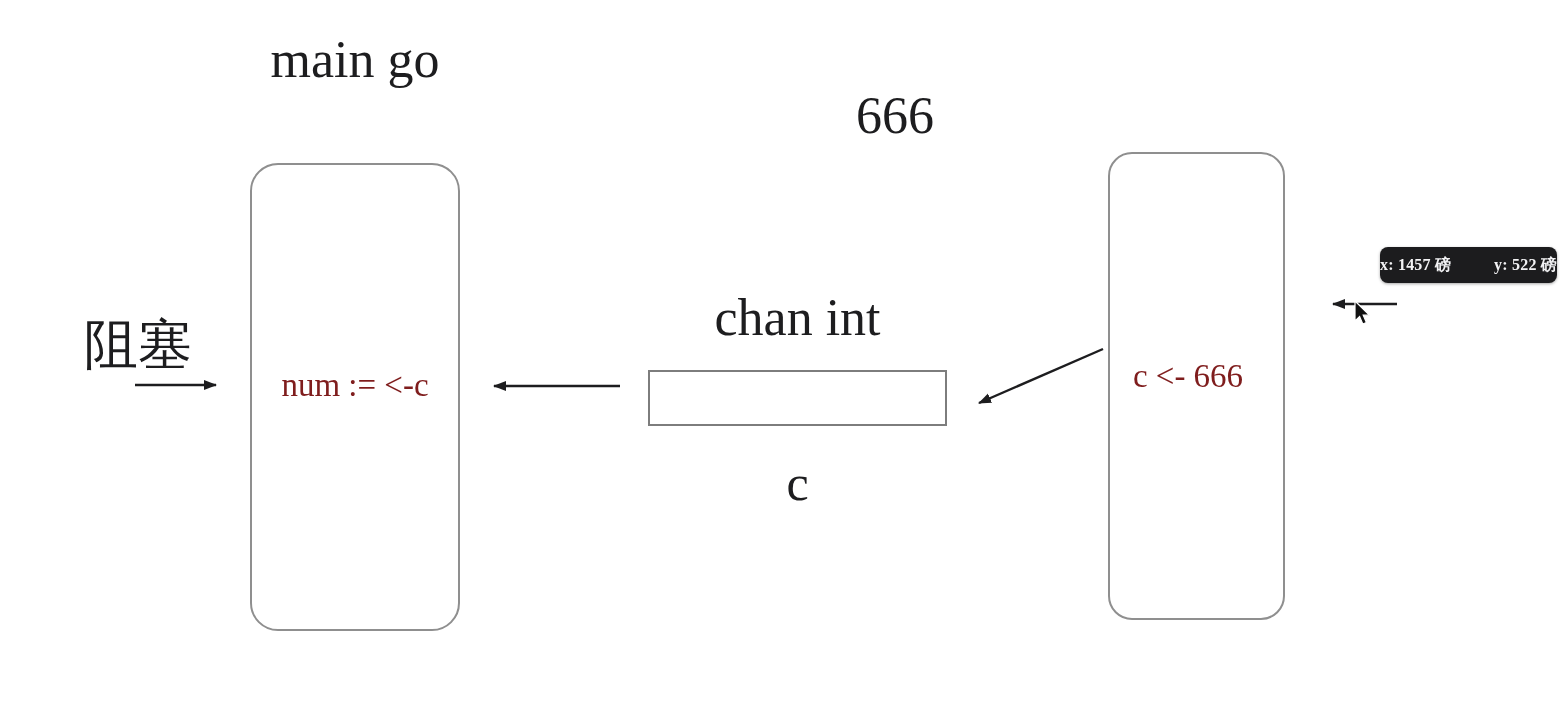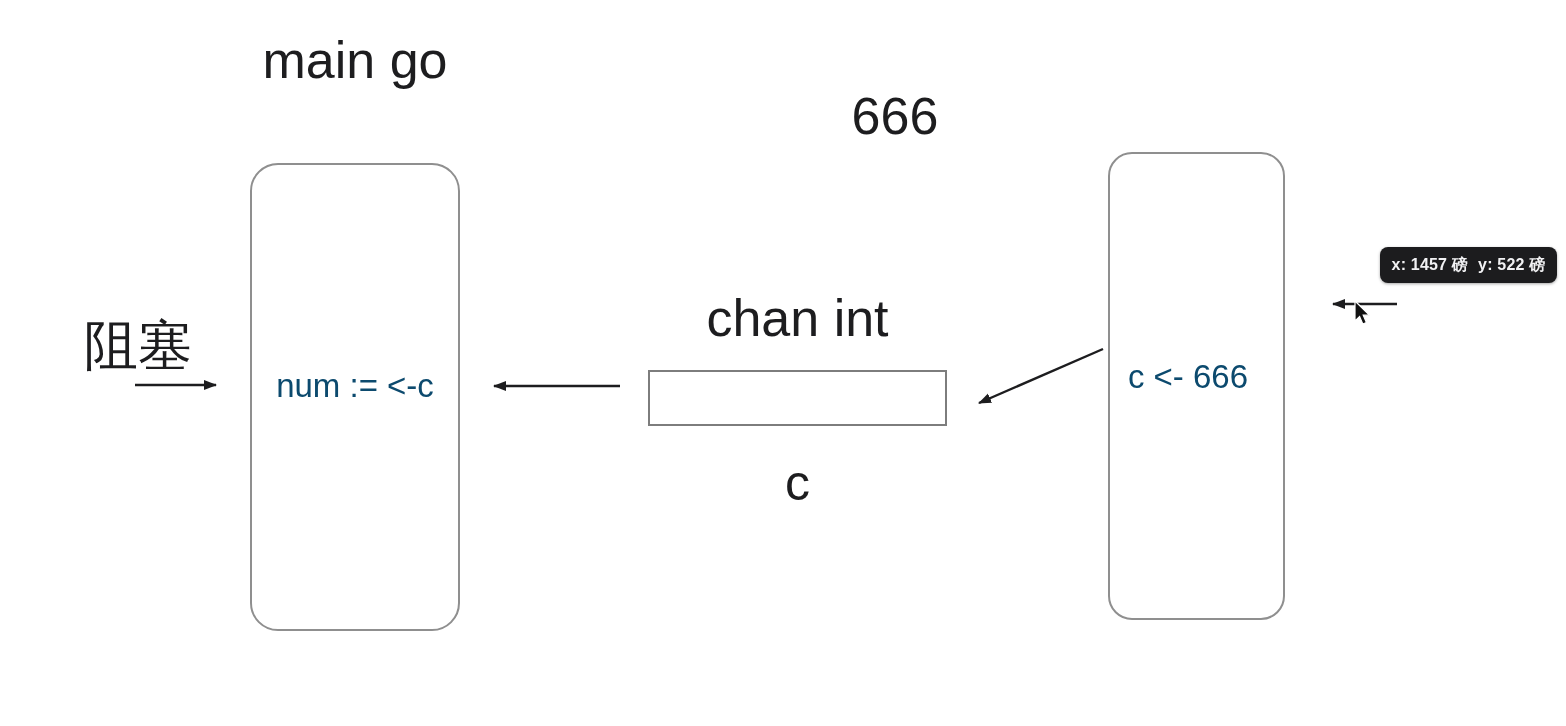--- a/index.html
+++ b/index.html
@@ -1,34 +1,34 @@
 <!DOCTYPE html>
 <html><head>
 <meta charset="utf-8">
 <style>
   html,body { margin:0; padding:0; background:#ffffff; }
   .canvas {
     position:relative;
     width:1566px; height:726px;
     background:#ffffff;
     overflow:hidden;
-    font-family:Liberation Sans, sans-serif;
+    font-family:Liberation Serif, serif;
     color:#1d1d1f;
   }
   .abs { position:absolute; }
   .title {
     font-size:52px;
     color:#1d1d1f;
     text-align:center;
     white-space:nowrap;
     line-height:1;
   }
   .code {
     font-size:33px;
-    color:#0c4a6e;
+    color:#7f1d1d;
     text-align:center;
     white-space:nowrap;
     line-height:1;
   }
   .goroutine-box {
     border:2px solid #8f8f8f;
     border-radius:28px;
     background:#ffffff;
     box-sizing:border-box;
   }
@@ -43,21 +43,21 @@
     color:#1d1d1f;
     white-space:nowrap;
   }
   .tooltip {
     left:1380px; top:247px;
     width:177px; height:36px;
     background:#1c1c1e;
     border-radius:8px;
     display:flex;
     align-items:center;
-    justify-content:center;
+    justify-content:space-between;
     gap:10px;
     box-shadow:0 1px 3px rgba(0,0,0,0.35);
   }
   .tooltip span {
     color:#f2f2f4;
     font-size:16px;
     font-weight:600;
     white-space:nowrap;
     letter-spacing:0.2px;
   }

